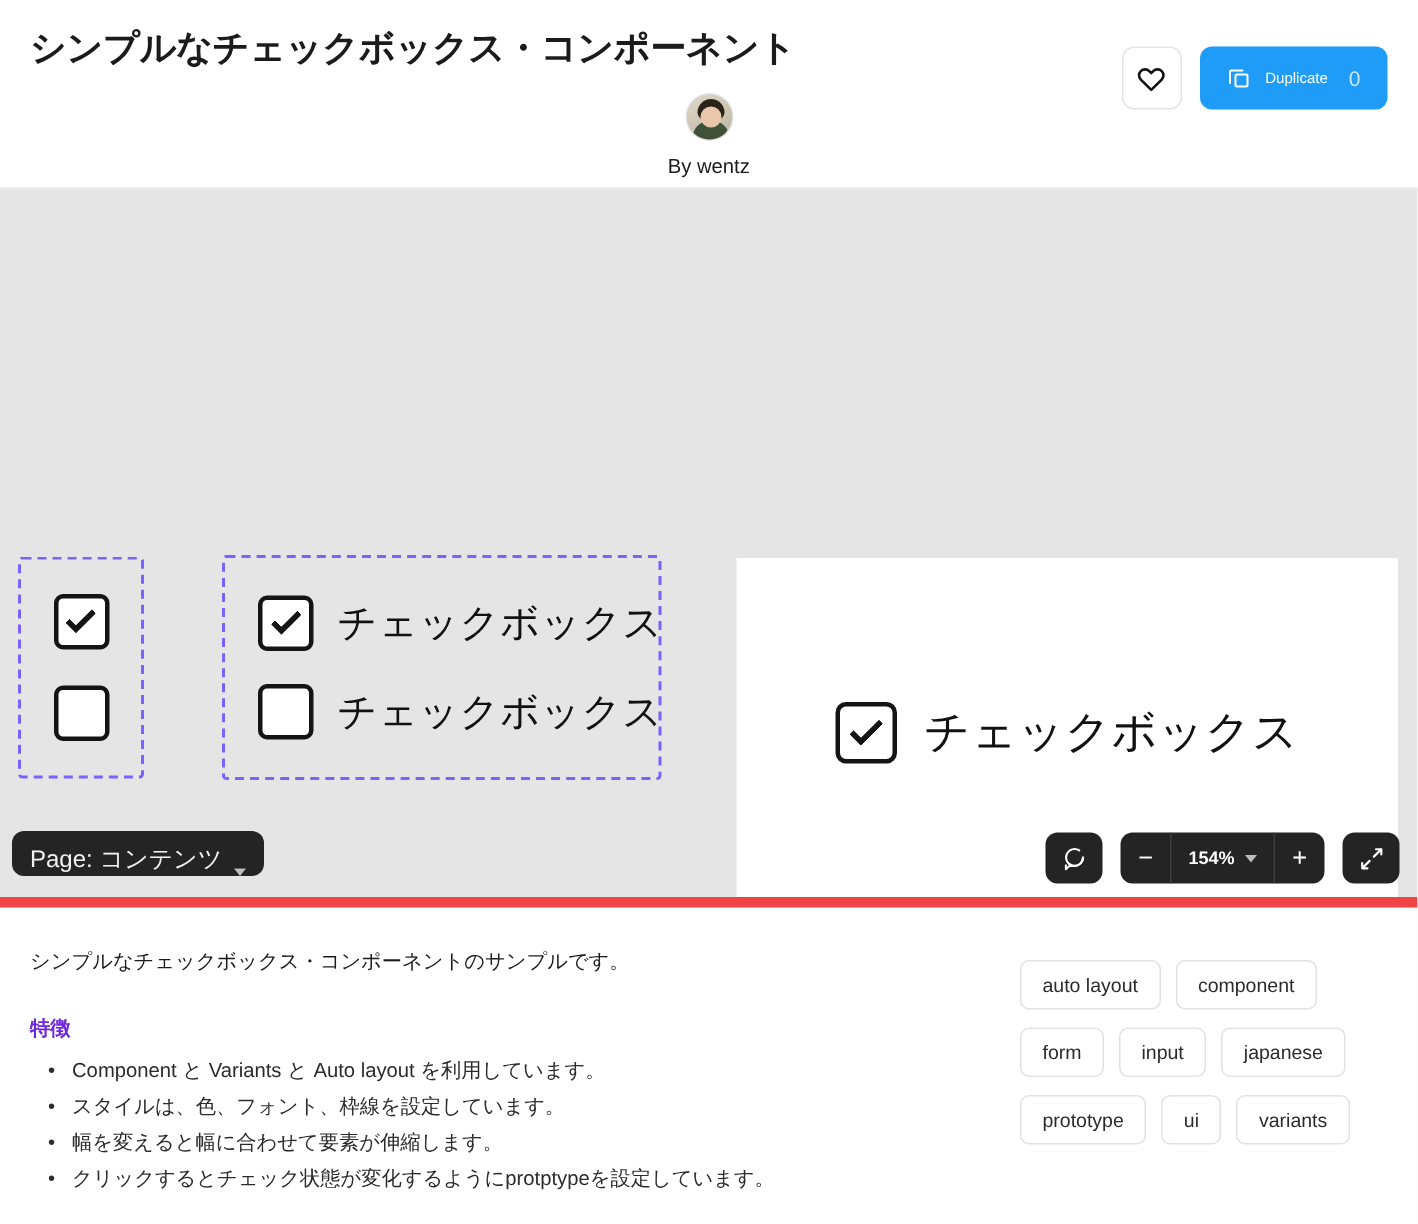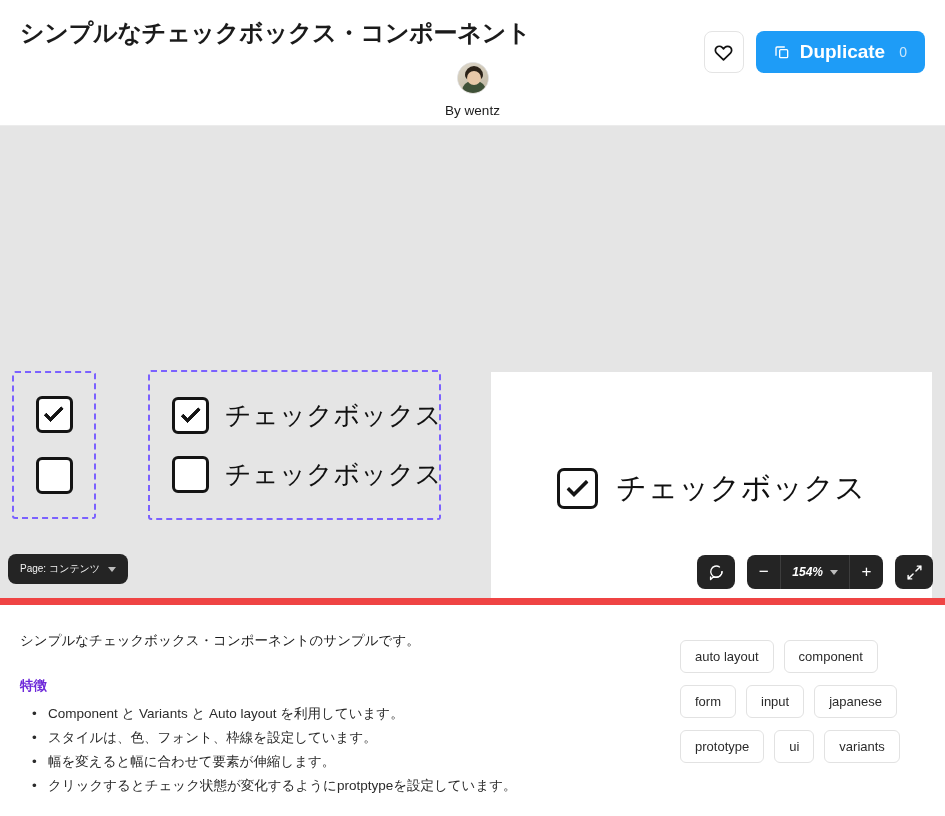--- a/index.html
+++ b/index.html
@@ -67,22 +67,22 @@
     background: #1e9cf7;
     border-radius: 8px;
     display: flex; align-items: center;
     gap: 10px;
     padding: 0 18px;
     cursor: pointer;
     border: none;
   }
   .duplicate-label {
     color: #ffffff;
-    font-size: 19px;
-    font-weight: bold;
+    font-size: 10px;
+    font-weight: normal;
   }
   .duplicate-count {
     color: #cbe6fb;
     font-size: 14px;
     margin-left: 4px;
   }
 
   
   .canvas {
     position: relative;
@@ -146,24 +146,24 @@
   .frame-white .cb-label { font-size: 30px; }
 
   
   .page-pill {
     position: absolute;
     left: 8px; bottom: 14px;
     background: #242424;
     color: #f2f2f2;
     border-radius: 8px;
     height: 30px;
-    display: flex; align-items: center;
+    display: flex; align-items: flex-end;
     gap: 8px;
     padding: 0 12px;
-    font-size: 10px;
+    font-size: 16px;
     cursor: pointer;
   }
   .chev {
     width: 0; height: 0;
     border-left: 4px solid transparent;
     border-right: 4px solid transparent;
     border-top: 5px solid #bdbdbd;
     flex: 0 0 auto;
   }
 
@@ -198,21 +198,20 @@
     user-select: none;
   }
   .zoom-sep { width: 1px; background: #3d3d3d; }
   .zoom-value {
     display: flex; align-items: center; gap: 7px;
     padding: 0 11px;
     color: #ffffff;
     font-size: 12px;
     font-weight: bold;
     cursor: pointer;
-    font-style: italic;
   }
 
   
   .lower {
     display: flex;
     padding: 26px 20px 0 20px;
     gap: 20px;
     height: 210px;
   }
   .desc { flex: 1 1 auto; max-width: 660px; }

